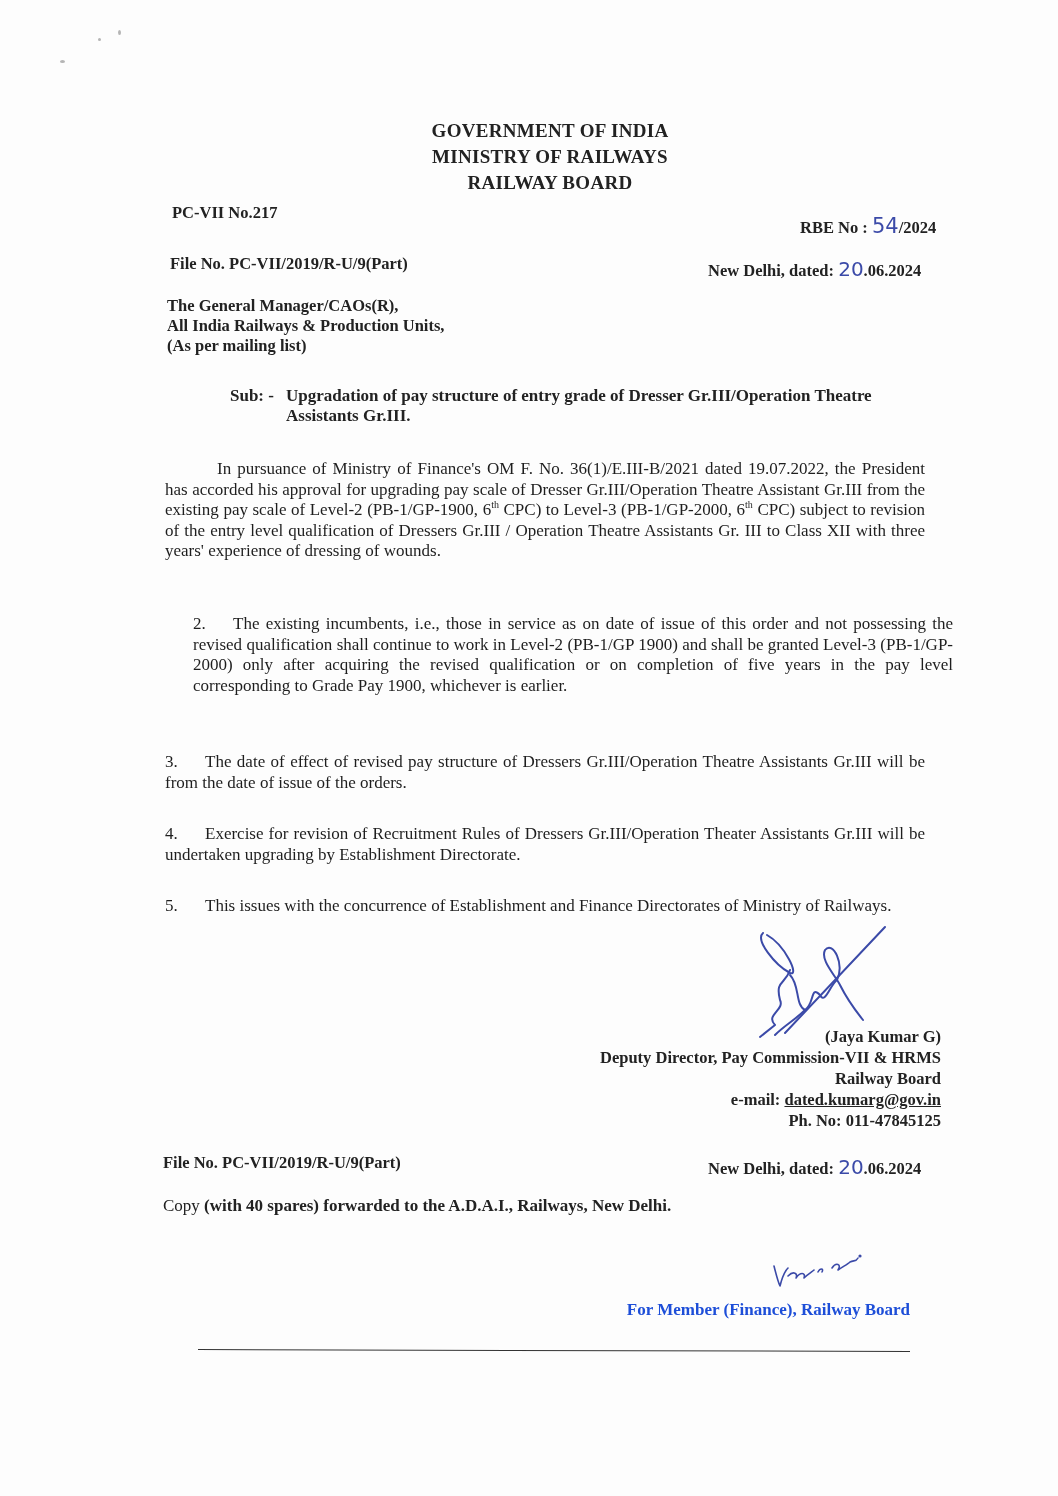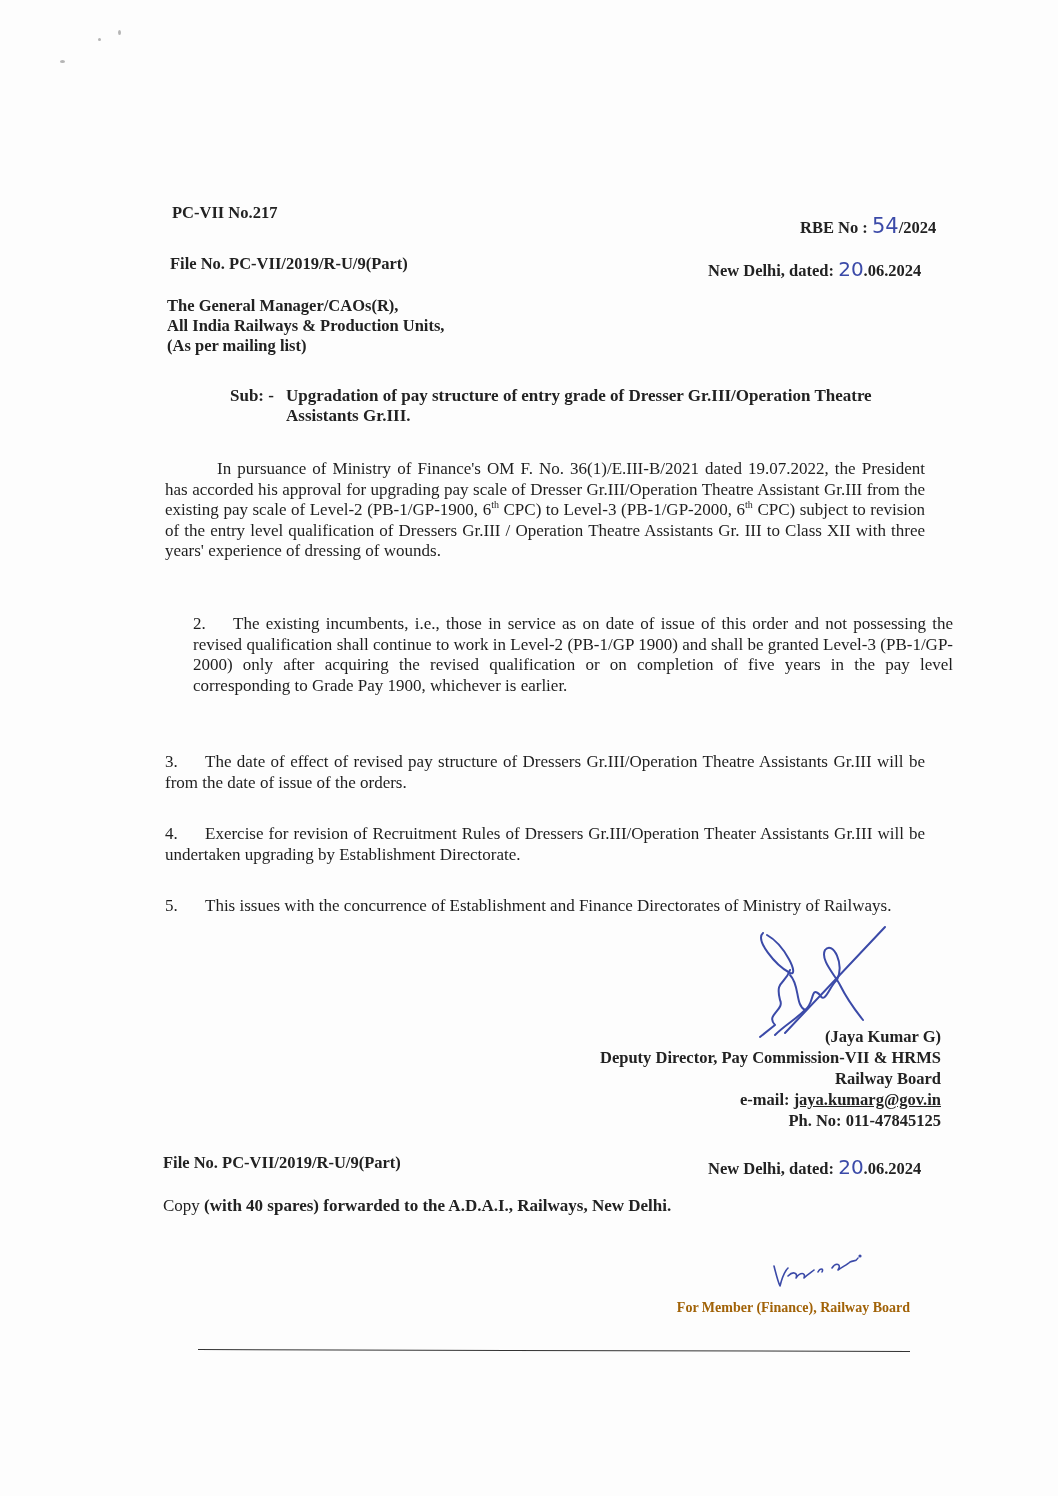--- a/index.html
+++ b/index.html
@@ -120,22 +120,22 @@
       left: 163px;
       top: 1196px;
       font-size: 17px;
       color: #222;
     }
     .for-member {
       position: absolute;
       right: 148px;
       top: 1300px;
       font-weight: bold;
-      font-size: 14px;
-      color: #a16207;
+      font-size: 17px;
+      color: #1d4ed8;
     }
     .initials-svg {
       position: absolute;
       left: 770px;
       top: 1252px;
     }
     .footer-rule {
       position: absolute;
       left: 198px;
       top: 1350px;
@@ -154,20 +154,25 @@
   </style>
 </head>
 <body>
 
 <div class="page">
 
   <div class="scan-spot" style="left:60px;top:60px;width:5px;height:3px;"></div>
   <div class="scan-spot" style="left:98px;top:38px;width:3px;height:3px;"></div>
   <div class="scan-spot" style="left:118px;top:30px;width:3px;height:5px;"></div>
 
+  <div class="header-block">
+    <div>GOVERNMENT OF INDIA</div>
+    <div>MINISTRY OF RAILWAYS</div>
+    <div>RAILWAY BOARD</div>
+  </div>
 
   <div class="abs meta" style="left:172px;top:203px;">PC-VII No.217</div>
 
   <div class="abs meta" style="left:800px;top:214px;">
     <span>RBE No : </span><span class="hand" style="font-size:21px;">54</span><span>/2024</span>
   </div>
 
   <div class="abs meta" style="left:170px;top:254px;">File No. PC-VII/2019/R-U/9(Part)</div>
 
   <div class="abs meta" style="left:708px;top:257px;">
@@ -213,21 +218,21 @@
       <path d="M140 2 L 40 108"></path>
       <path d="M60 85 C 50 95, 40 100, 30 110"></path>
     </g>
   </svg>
 
   <div class="sig-block">
     <div>(Jaya Kumar G)</div>
     <div>Deputy Director, Pay Commission-VII &amp; HRMS</div>
     <div>Railway Board</div>
     <div>
-      <span>e-mail: </span><span class="email-link">jaya.kumarg@gov.in</span>
+      <span>e-mail: </span><span class="email-link">dated.kumarg@gov.in</span>
     </div>
     <div>Ph. No: 011-47845125</div>
   </div>
 
   <div class="abs meta" style="left:163px;top:1153px;">File No. PC-VII/2019/R-U/9(Part)</div>
 
   <div class="abs meta" style="left:708px;top:1155px;">
     <span>New Delhi, dated: </span><span class="hand" style="font-size:20px;">20</span><span>.06.2024</span>
   </div>
 

